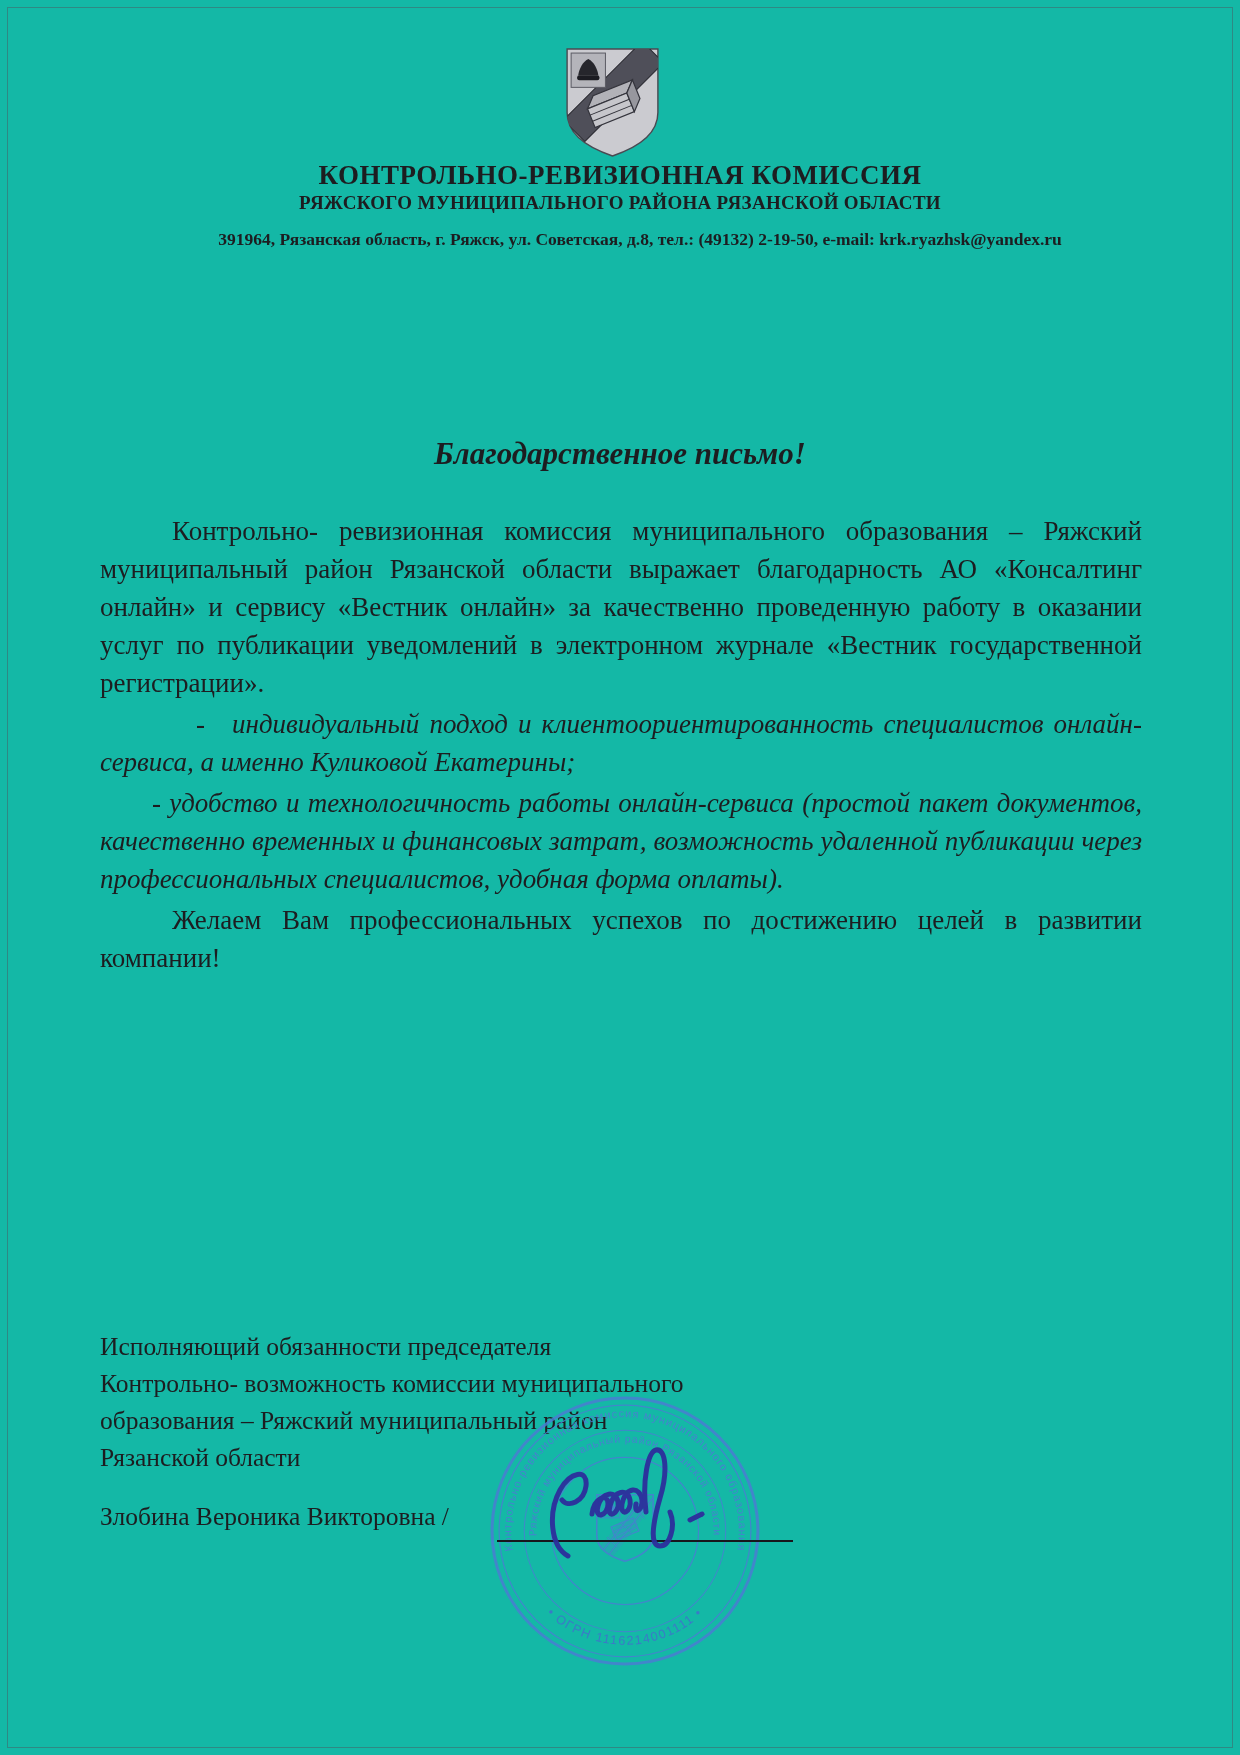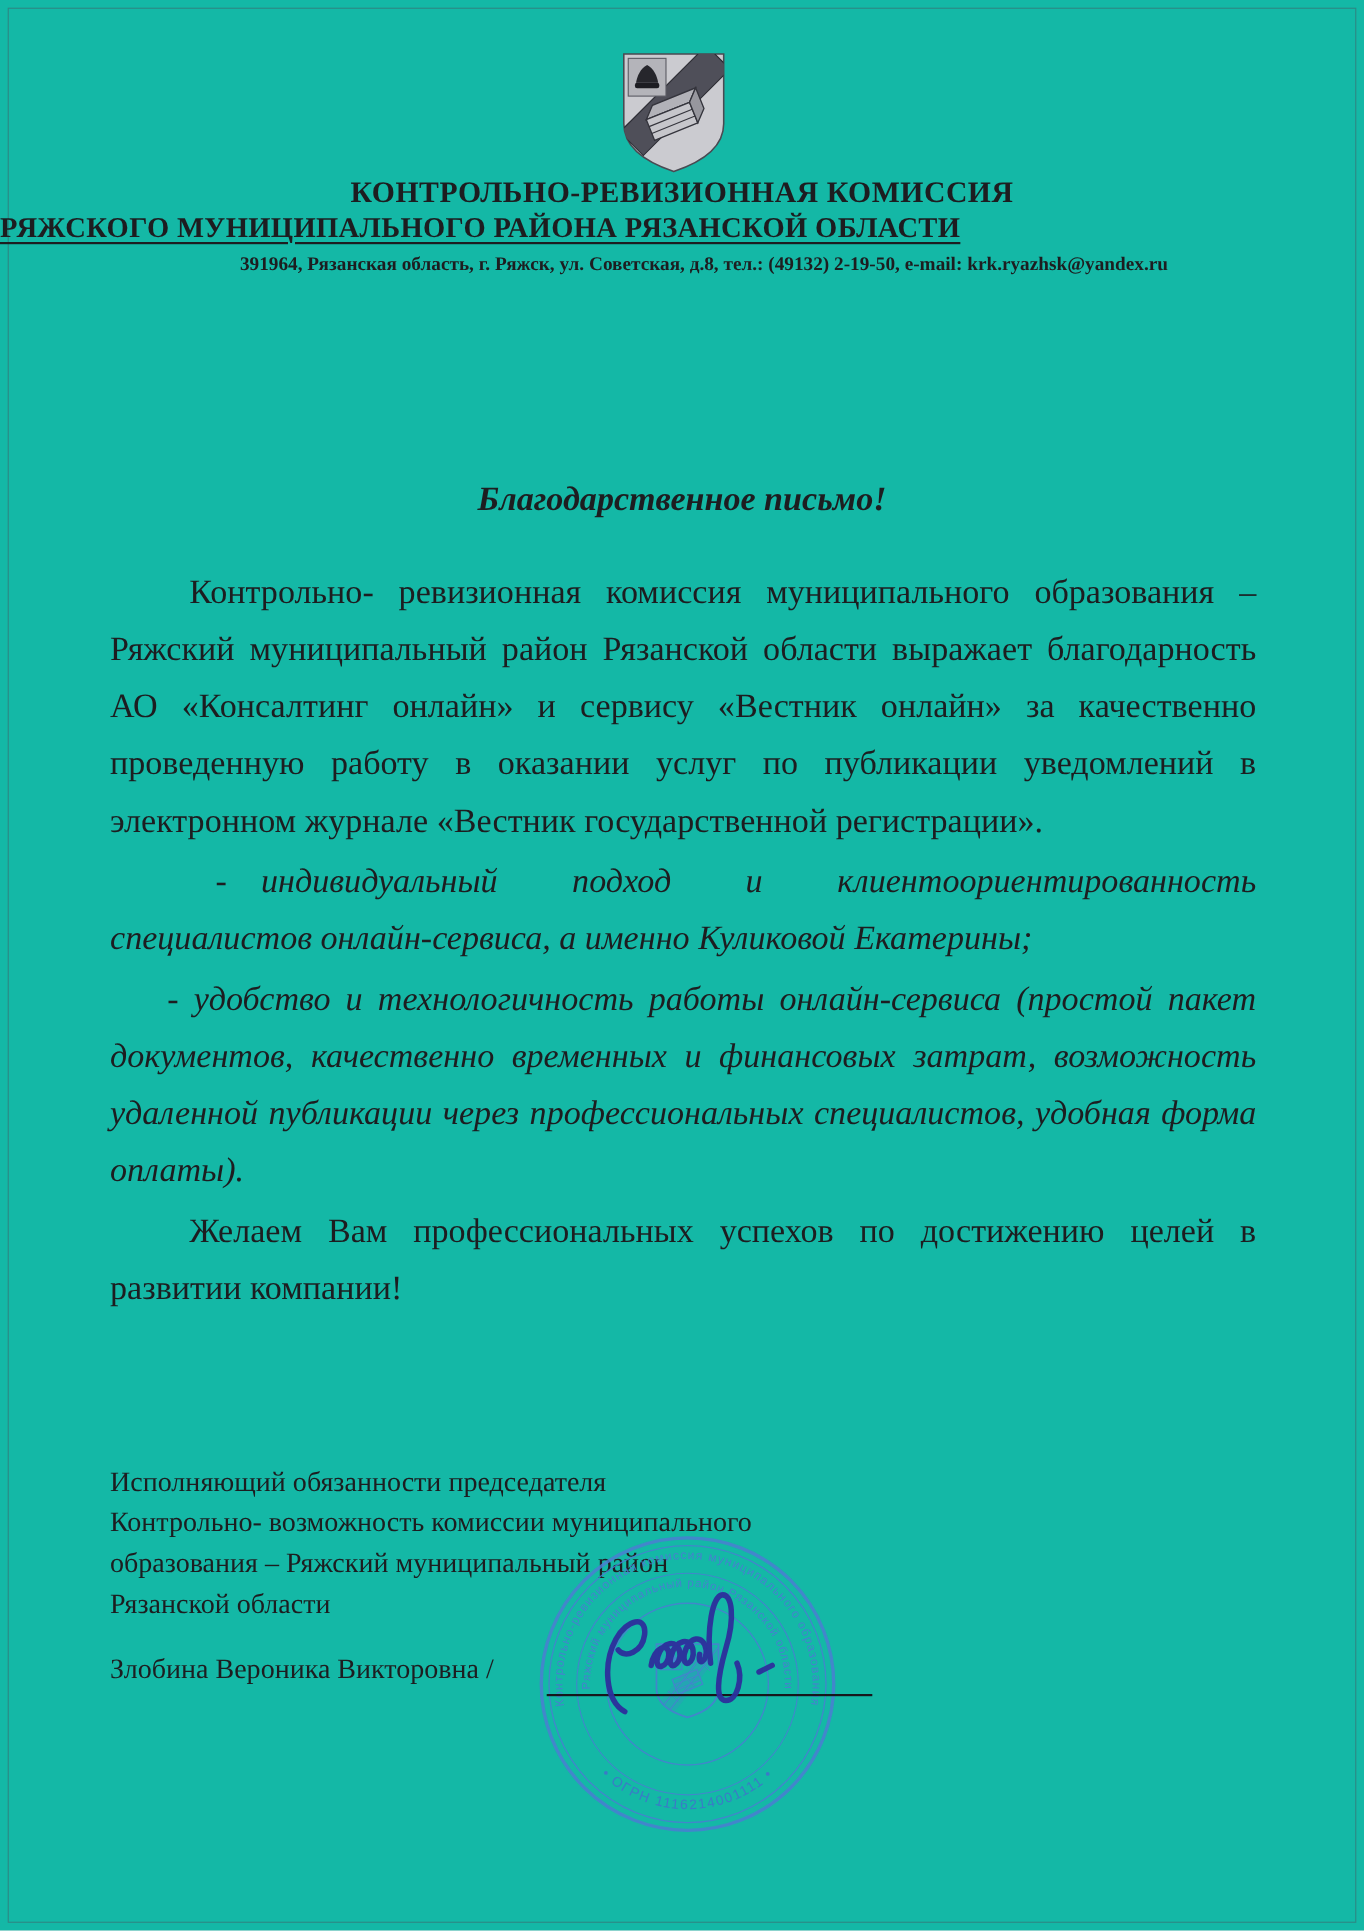--- a/index.html
+++ b/index.html
@@ -19,35 +19,35 @@
     pointer-events:none;
   }
   
   .arms{position:absolute;left:564px;top:46px;width:97px;height:113px;}
   .org-line1{
     position:absolute;top:160px;left:0;width:100%;
     text-align:center;font-weight:bold;font-size:27px;letter-spacing:.5px;
   }
   .org-line2{
     position:absolute;top:192px;left:0;width:100%;
-    text-align:left;font-weight:bold;font-size:26px;letter-spacing:.3px;
-    text-decoration:underline;text-underline-offset:5px;
+    text-align:center;font-weight:bold;font-size:19px;letter-spacing:.3px;
+    text-underline-offset:5px;
   }
   .address-line{
     position:absolute;top:229px;left:0;width:100%;
     text-align:center;font-weight:bold;font-size:17.5px;padding-left:20px;
   }
   
   .letter-title{
     position:absolute;top:436px;left:0;width:100%;
     text-align:center;font-weight:bold;font-style:italic;font-size:31px;
   }
   .body-text{
     position:absolute;top:512px;left:100px;width:1042px;
-    font-size:31px;line-height:52px;text-align:justify;
+    font-size:27px;line-height:38px;text-align:justify;
   }
   .body-text p{margin:0 0 3px 0;text-indent:72px;}
   .body-text p.bullet-a{font-style:italic;text-indent:96px;}
   .body-text p.bullet-b{font-style:italic;text-indent:52px;}
   
   .sig-block{
     position:absolute;top:1328px;left:100px;
     font-size:25.5px;line-height:37px;
   }
   .signer-row{

